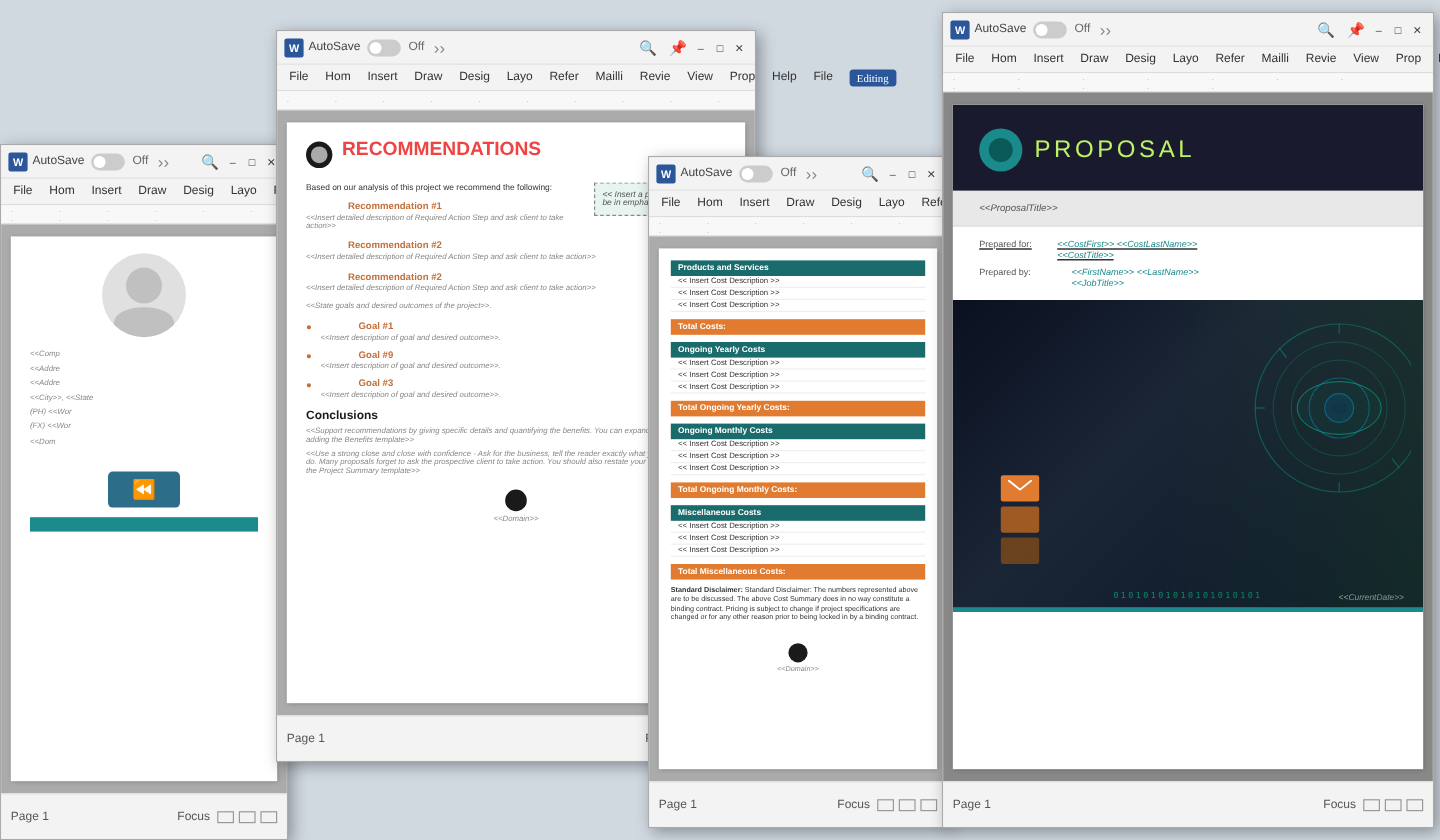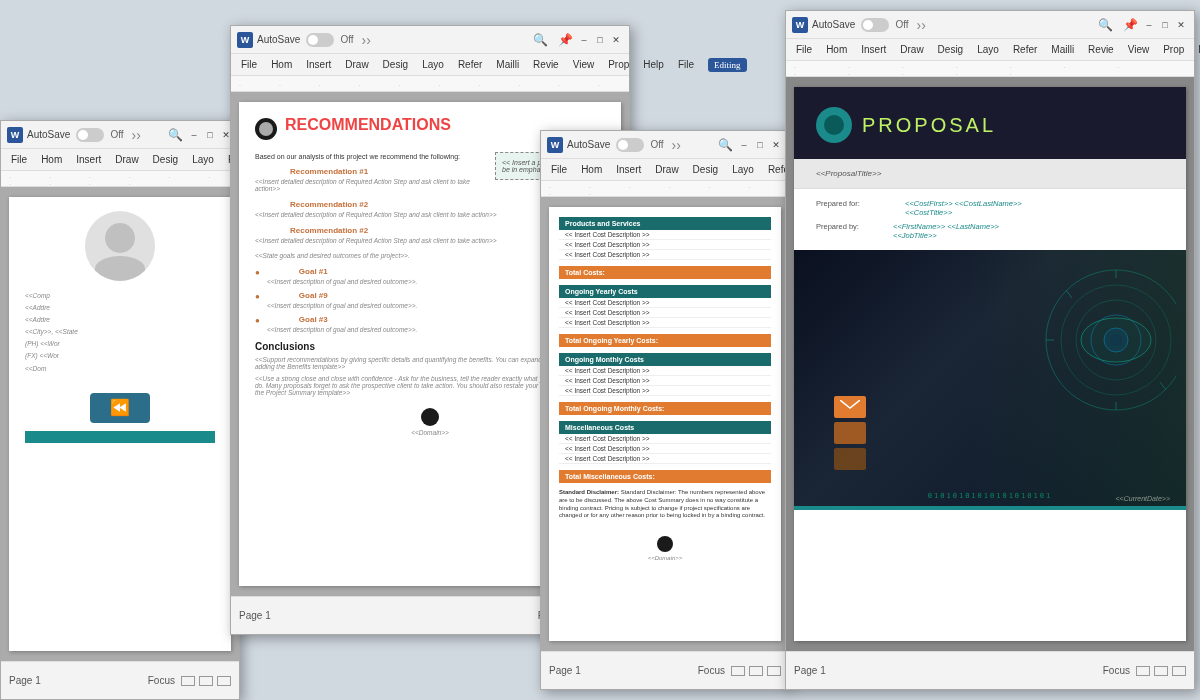--- a/index.html
+++ b/index.html
@@ -668,21 +668,21 @@
       <div style="background:#1a1a2e;padding:20px 22px 16px;display:flex;align-items:center;gap:10px;">
         <div style="width:36px;height:36px;background:#1a8a8a;border-radius:50%;display:flex;align-items:center;justify-content:center;flex-shrink:0;">
           <div style="width:20px;height:20px;background:#0a5a5a;border-radius:50%;"></div>
         </div>
         <div style="font-size:20px;font-weight:400;color:#bef264;letter-spacing:3px;">PROPOSAL</div>
       </div>
 
       <div style="background:#e8e8e8;padding:10px 22px;font-size:8px;color:#555;font-style:italic;border-bottom:1px solid #ddd;">&lt;&lt;ProposalTitle&gt;&gt;</div>
 
       <div style="background:white;padding:10px 22px;">
-        <div style="display:flex;gap:24px;margin-bottom:5px;font-size:7.5px;">
+        <div style="display:flex;gap:0;margin-bottom:5px;font-size:7.5px;text-decoration:underline;">
           <span style="color:#555;min-width:65px;">Prepared for:</span>
           <span style="color:#1a8a8a;font-style:italic;">
             &lt;&lt;CostFirst&gt;&gt; &lt;&lt;CostLastName&gt;&gt;<br>&lt;&lt;CostTitle&gt;&gt;
           </span>
         </div>
         <div style="display:flex;gap:12px;font-size:7.5px;">
           <span style="color:#555;min-width:65px;">Prepared by:</span>
           <span style="color:#1a8a8a;font-style:italic;">
             &lt;&lt;FirstName&gt;&gt; &lt;&lt;LastName&gt;&gt;<br>&lt;&lt;JobTitle&gt;&gt;
           </span>

